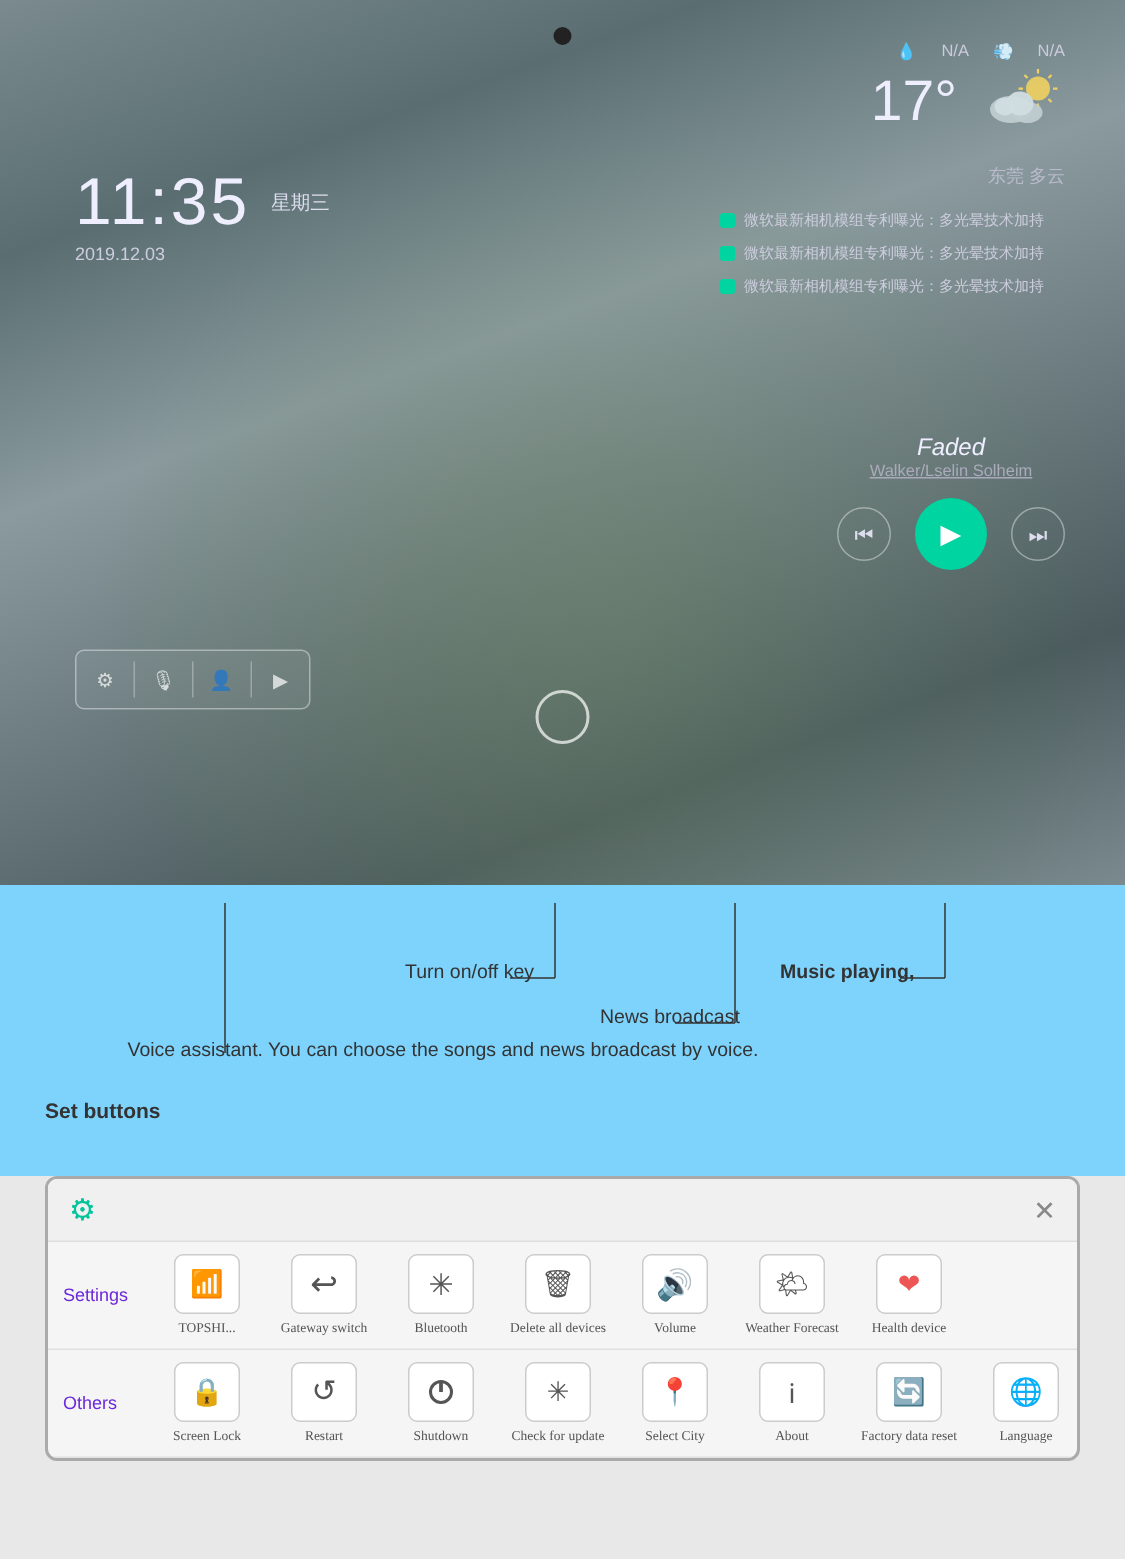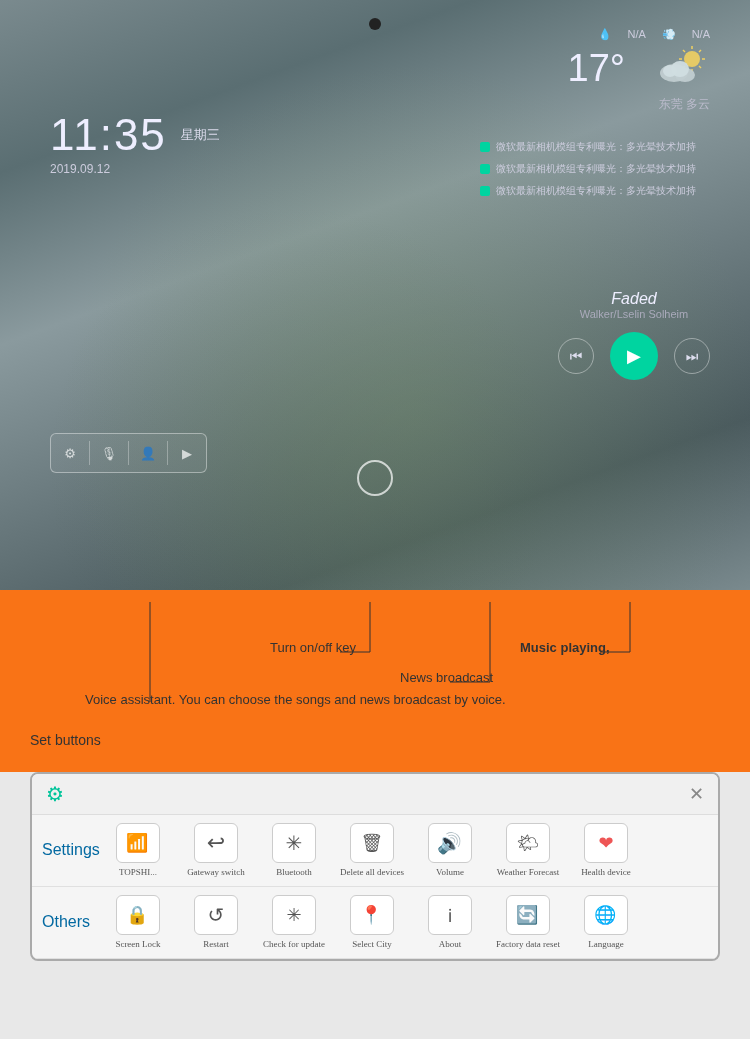--- a/index.html
+++ b/index.html
@@ -55,38 +55,38 @@
       display: flex;
       gap: 16px;
       font-size: 11px;
       color: #ccd;
       justify-content: flex-end;
       margin-bottom: 4px;
     }
     .weather-temp-row {
       display: flex;
       align-items: center;
-      gap: 25px;
+      gap: 12px;
       justify-content: flex-end;
     }
     .weather-temp {
       font-size: 38px;
       font-weight: 200;
       color: #eef;
       line-height: 1;
     }
     .weather-cloud-icon {
       width: 60px;
       height: 45px;
     }
     .weather-location {
       font-size: 12px;
       color: #bbc;
       text-align: right;
-      margin-top: 6px;
+      margin-top: 19px;
     }
 
     
     .news-panel {
       position: absolute;
       top: 140px;
       right: 40px;
       width: 230px;
     }
     .news-item {
@@ -141,20 +141,21 @@
     .music-title {
       font-style: italic;
       font-size: 16px;
       color: #eef;
       font-weight: 300;
     }
     .music-artist {
       font-size: 11px;
       color: #aab;
       margin-bottom: 12px;
+      text-decoration: underline;
     }
     .music-controls {
       display: flex;
       align-items: center;
       gap: 16px;
       justify-content: center;
     }
     .music-btn {
       width: 36px;
       height: 36px;
@@ -219,42 +220,42 @@
     }
     .ctrl-separator {
       width: 1px;
       background: rgba(255,255,255,0.3);
       margin: 3px 2px;
     }
 
     
     .annotation-area {
       width: 100%;
-      background: #f97316;
+      background: #7dd3fc;
       padding: 12px 30px;
       position: relative;
     }
 
     .annotation-lines {
       position: relative;
       height: 130px;
     }
 
     .ann-label {
       position: absolute;
       font-size: 13px;
       color: #333;
       white-space: nowrap;
     }
 
     .set-buttons-label {
       font-size: 14px;
       color: #333;
-      margin-bottom: 12px;
-      font-weight: 400;
+      margin-bottom: 24px;
+      font-weight: 700;
     }
 
     
     .settings-panel {
       margin: 0 30px;
       border: 2px solid #aaa;
       border-radius: 8px;
       background: #f5f5f5;
       overflow: hidden;
       position: relative;
@@ -278,22 +279,22 @@
       cursor: pointer;
     }
 
     .settings-row {
       display: flex;
       align-items: center;
       padding: 8px 10px;
       border-bottom: 1px solid #e0e0e0;
     }
     .settings-row-label {
-      font-size: 16px;
-      color: #0369a1;
+      font-size: 12px;
+      color: #6d28d9;
       width: 60px;
       flex-shrink: 0;
     }
     .settings-items {
       display: flex;
       gap: 6px;
       flex-wrap: nowrap;
     }
     .setting-item {
       display: flex;
@@ -359,21 +360,21 @@
       </svg>
     </div>
     <div class="weather-location">东莞  多云</div>
   </div>
 
   <div class="time-panel">
     <div style="display:flex; align-items:center; gap:14px;">
       <span class="time-display">11:35</span>
       <span class="time-weekday">星期三</span>
     </div>
-    <div class="time-date">2019.09.12</div>
+    <div class="time-date">2019.12.03</div>
   </div>
 
   <div class="news-panel">
     <div class="news-item">
       <div class="news-dot"></div>
       <span class="news-text">微软最新相机模组专利曝光：多光晕技术加持</span>
     </div>
     <div class="news-item">
       <div class="news-dot"></div>
       <span class="news-text">微软最新相机模组专利曝光：多光晕技术加持</span>
@@ -478,20 +479,29 @@
     <div class="settings-items">
       <div class="setting-item">
         <div class="setting-icon-box" style="font-size:18px;">🔒</div>
         <span class="setting-icon-label">Screen Lock</span>
       </div>
       <div class="setting-item">
         <div class="setting-icon-box" style="font-size:20px;">↺</div>
         <span class="setting-icon-label">Restart</span>
       </div>
       <div class="setting-item">
+        <div class="setting-icon-box">
+          <svg width="22" height="22" viewBox="0 0 22 22">
+              <circle cx="11" cy="11" r="7" fill="none" stroke="#555" stroke-width="2"></circle>
+              <line x1="11" y1="4" x2="11" y2="11" stroke="#555" stroke-width="2.5"></line>
+            </svg>
+        </div>
+        <span class="setting-icon-label">Shutdown</span>
+      </div>
+      <div class="setting-item">
         <div class="setting-icon-box" style="font-size:18px;">✳</div>
         <span class="setting-icon-label">Check for update</span>
       </div>
       <div class="setting-item">
         <div class="setting-icon-box" style="font-size:18px;">📍</div>
         <span class="setting-icon-label">Select City</span>
       </div>
       <div class="setting-item">
         <div class="setting-icon-box" style="font-size:18px; color:#555;">ℹ</div>
         <span class="setting-icon-label">About</span>

